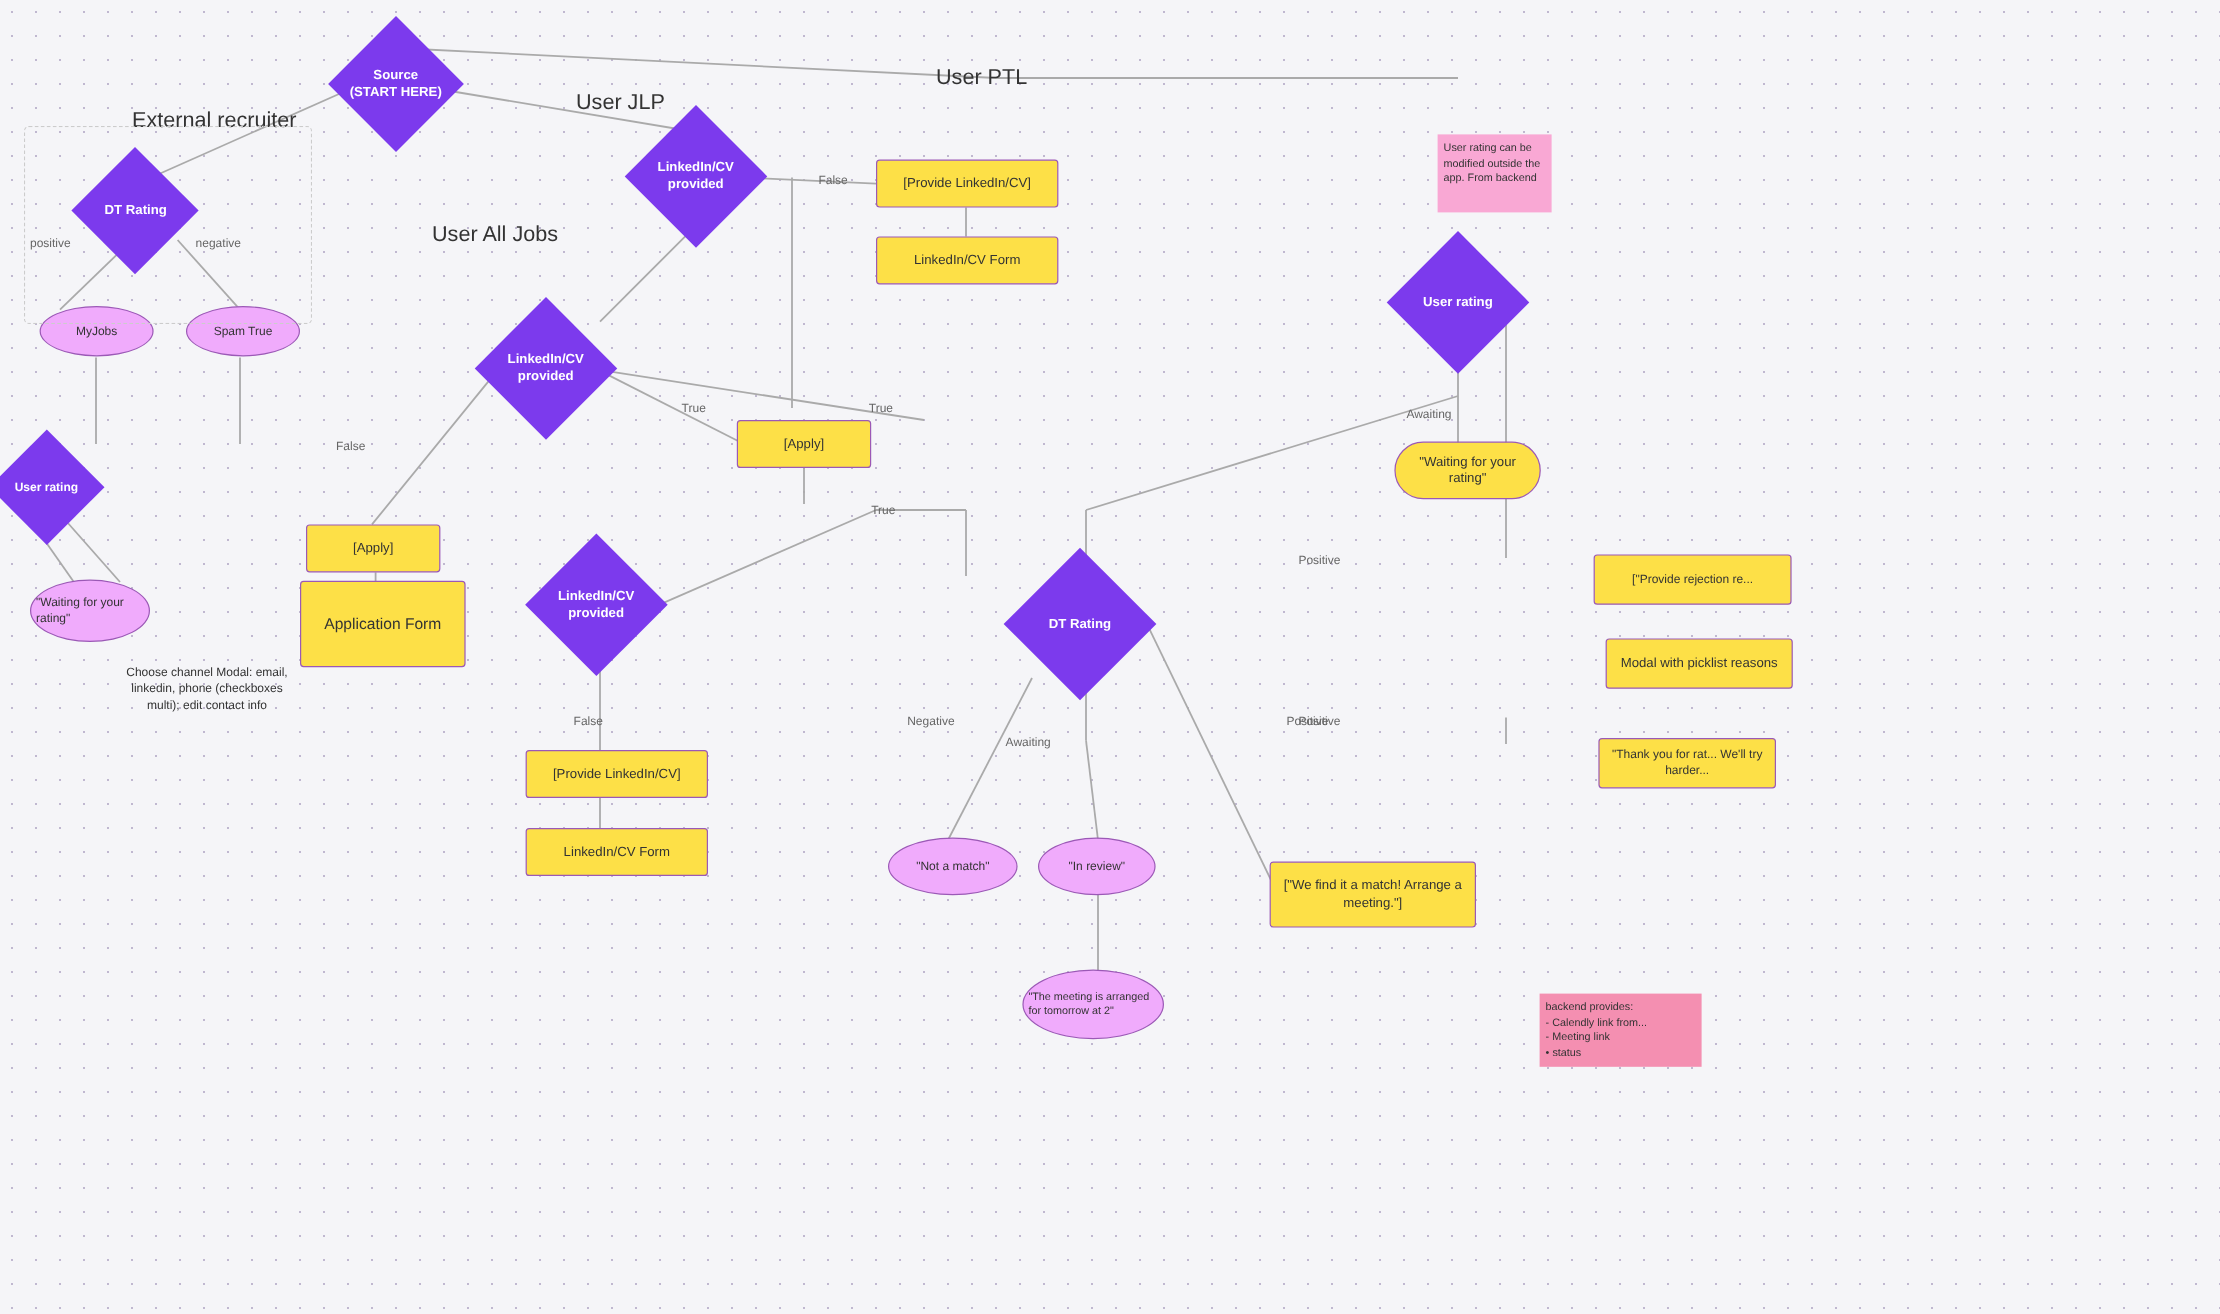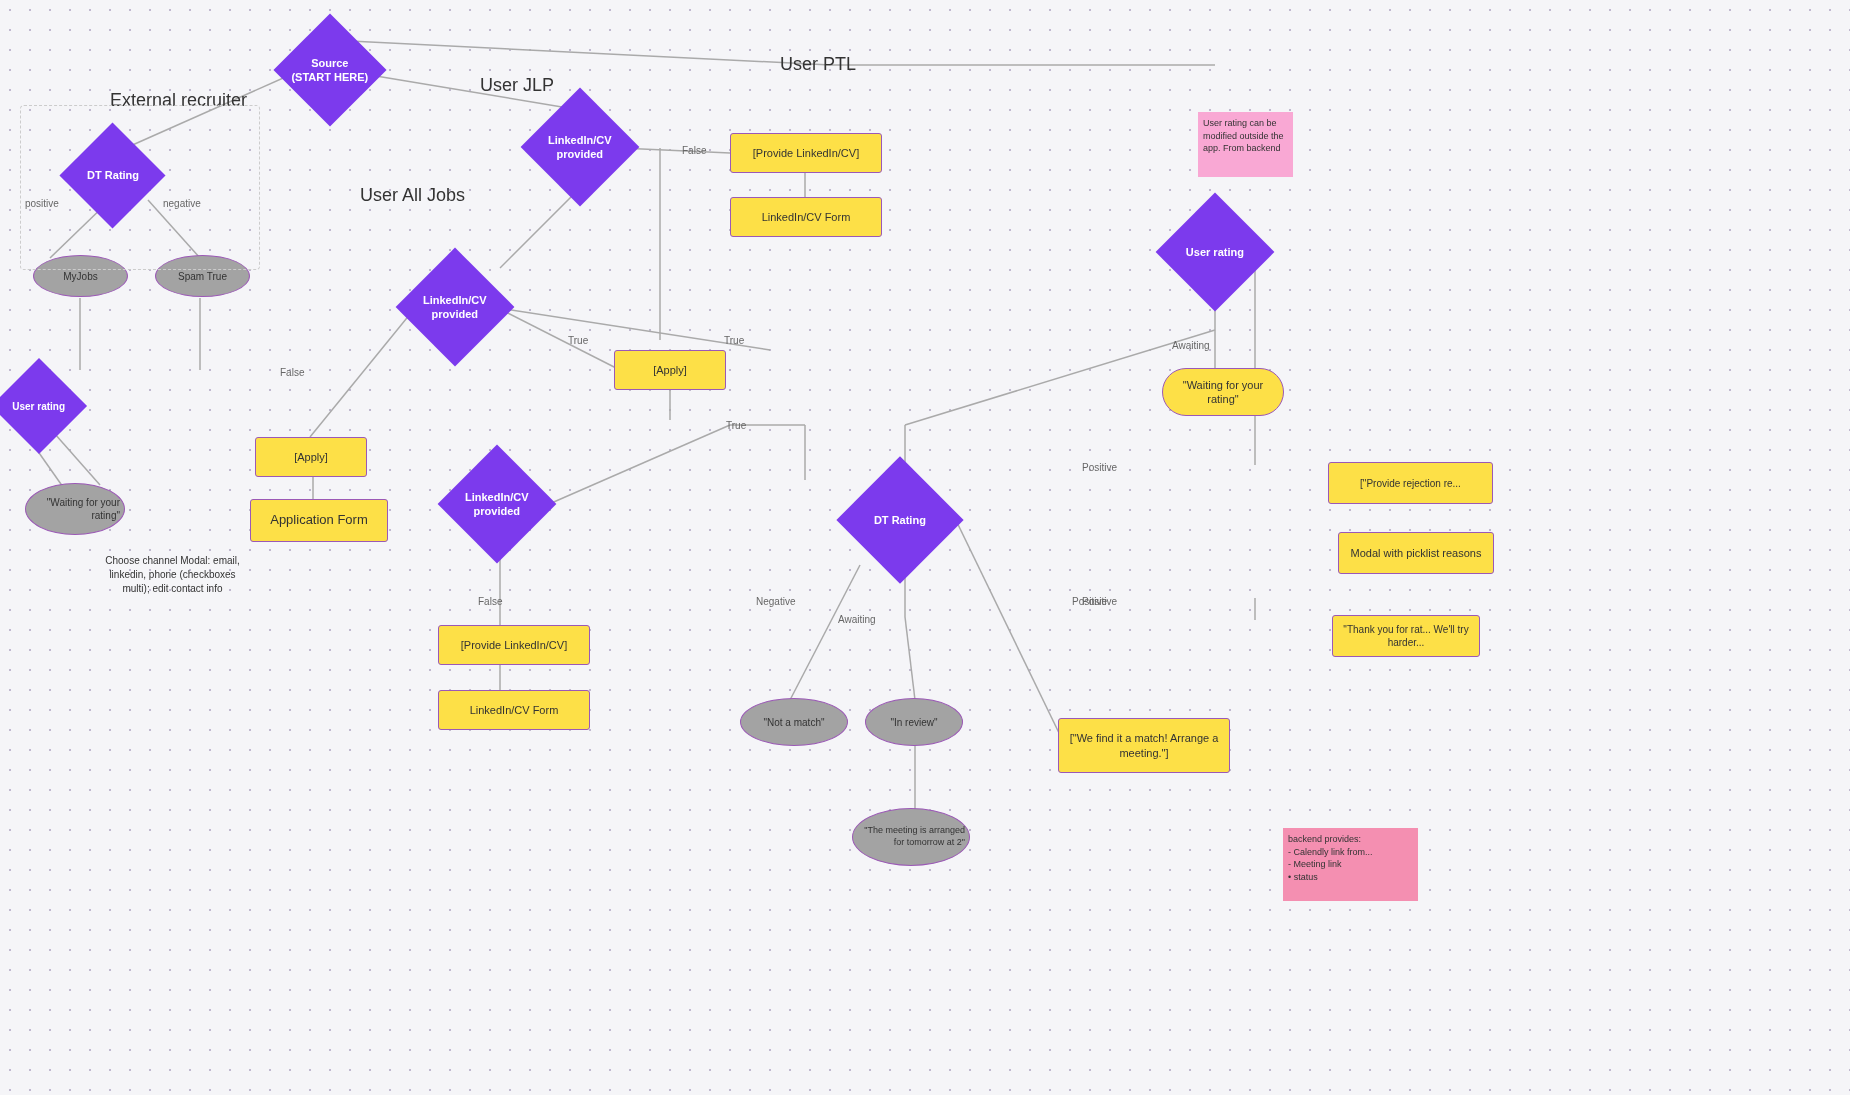--- a/index.html
+++ b/index.html
@@ -50,27 +50,27 @@
       font-size: 11px;
       text-align: center;
       color: #333;
       line-height: 1.3;
       padding: 4px;
     }
     
     .ellipse {
       position: absolute;
       border: 1.5px solid #9b59b6;
-      background: #a3a3a3;
+      background: #f0abfc;
       border-radius: 50%;
       display: flex;
       align-items: center;
       justify-content: center;
       font-size: 10px;
-      text-align: right;
+      text-align: left;
       color: #333;
       padding: 4px;
       line-height: 1.3;
     }
     
     .section-label {
       position: absolute;
       font-size: 18px;
       font-weight: 500;
       color: #333;
@@ -229,21 +229,21 @@
   </div>
   <div class="box" style="left: 730px; top: 197px; width: 152px; height: 40px;">
     LinkedIn/CV  Form
   </div>
   <div class="box" style="left: 614px; top: 350px; width: 112px; height: 40px;">
     [Apply]
   </div>
   <div class="box" style="left: 255px; top: 437px; width: 112px; height: 40px;">
     [Apply]
   </div>
-  <div class="box" style="left: 250px; top: 499px; width: 138px; height: 43px; font-size: 13px; font-weight: 500;">
+  <div class="box" style="left: 250px; top: 484px; width: 138px; height: 72px; font-size: 13px; font-weight: 500;">
     Application Form
   </div>
   <div class="box" style="left: 438px; top: 625px; width: 152px; height: 40px;">
     [Provide LinkedIn/CV]
   </div>
   <div class="box" style="left: 438px; top: 690px; width: 152px; height: 40px;">
     LinkedIn/CV  Form
   </div>
   <div class="box" style="left: 1058px; top: 718px; width: 172px; height: 55px;">
     ["We find it a match! Arrange a meeting."]
@@ -276,21 +276,21 @@
   <div class="ellipse" style="left: 865px; top: 698px; width: 98px; height: 48px; font-size: 10px;">
     "In review"
   </div>
   <div class="ellipse" style="left: 852px; top: 808px; width: 118px; height: 58px; font-size: 9px;">
     "The meeting is arranged for tomorrow at 2"
   </div>
 
   <div class="note-blue" style="left: 1198px; top: 112px; width: 95px; height: 65px;">
     User rating can be modified outside the app. From backend
   </div>
-  <div class="note-pink" style="left: 1283px; top: 828px; width: 135px; height: 73px;">
+  <div class="note-pink" style="left: 1283px; top: 828px; width: 135px; height: 61px;">
     backend provides:<br>- Calendly link from...<br>- Meeting link<br>• status
   </div>
 
   <div style="position:absolute; left:95px; top:518px; width:155px; font-size:10px; color:#333; text-align:center; line-height:1.4;margin-top:36px;">
     Choose channel Modal: email, linkedin, phone (checkboxes multi); edit contact info
   </div>
 
   <div class="edge-label" style="left: 25px; top: 198px;">positive</div>
   <div class="edge-label" style="left: 163px; top: 198px;">negative</div>
   <div class="edge-label" style="left: 682px; top: 145px;">False</div>

